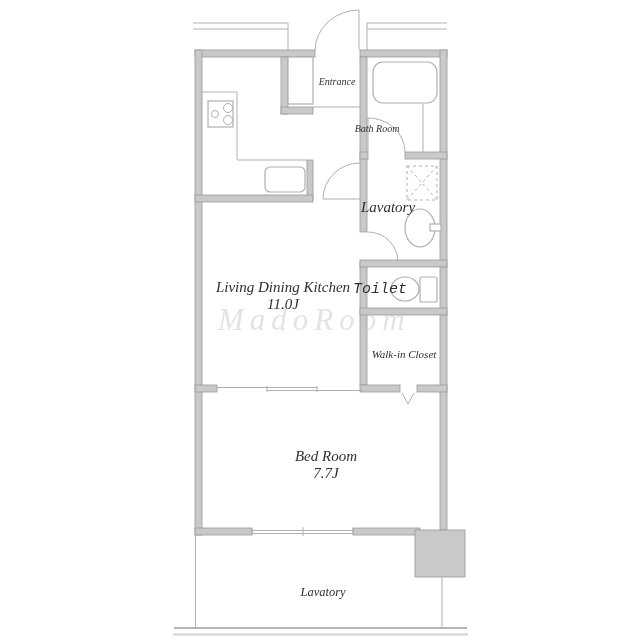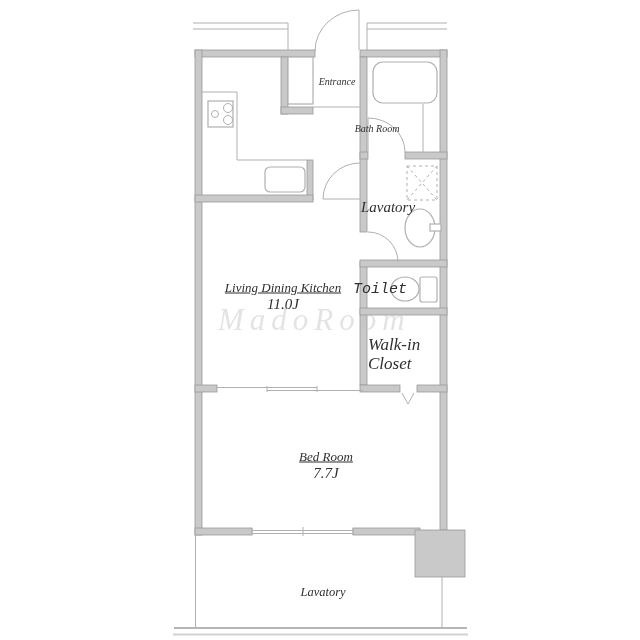--- a/index.html
+++ b/index.html
@@ -13,24 +13,24 @@
   .canvas{position:relative;width:640px;height:640px;background:#ffffff;overflow:hidden;
           font-family:"Liberation Serif", serif;}
   svg{position:absolute;left:0;top:0;}
   .wall{fill:var(--wall-fill);stroke:var(--wall-stroke);stroke-width:0.8;}
   .thin{fill:none;stroke:var(--line);stroke-width:1;}
   .thin2{fill:none;stroke:#b5b5b5;stroke-width:2;}
   .thin3{fill:none;stroke:#d2d2d2;stroke-width:2;}
   .fixture{fill:#ffffff;stroke:var(--line);stroke-width:1.2;}
   .dashed{fill:none;stroke:var(--line);stroke-width:1;stroke-dasharray:3 3;}
   .label{position:absolute;transform:translate(-50%,-50%);color:var(--text);
-         font-style:italic;white-space:nowrap;line-height:1.12;}
-  .fs-big{font-size:13px;text-decoration:underline;}
+         font-style:italic;text-align:center;white-space:nowrap;line-height:1.12;}
+  .fs-big{font-size:15px;}
   .fs-med{font-size:15px;font-style:italic;}
-  .fs-room{font-size:17px;font-family:Liberation Serif, serif;}
+  .fs-room{font-size:11px;font-family:Liberation Serif, serif;}
   .fs-small{font-size:10px;}
   .fs-tiny{font-size:15px;}
   .wrap{white-space:normal;width:72px;}
   .stack{position:absolute;transform:translate(-50%,-50%);text-align:center;color:var(--text);font-style:italic;}
   .watermark{position:absolute;left:218px;top:302px;font-size:31px;font-style:italic;
              letter-spacing:6px;color:var(--watermark);opacity:0.45;}
 </style>
 </head>
 <body>
 

